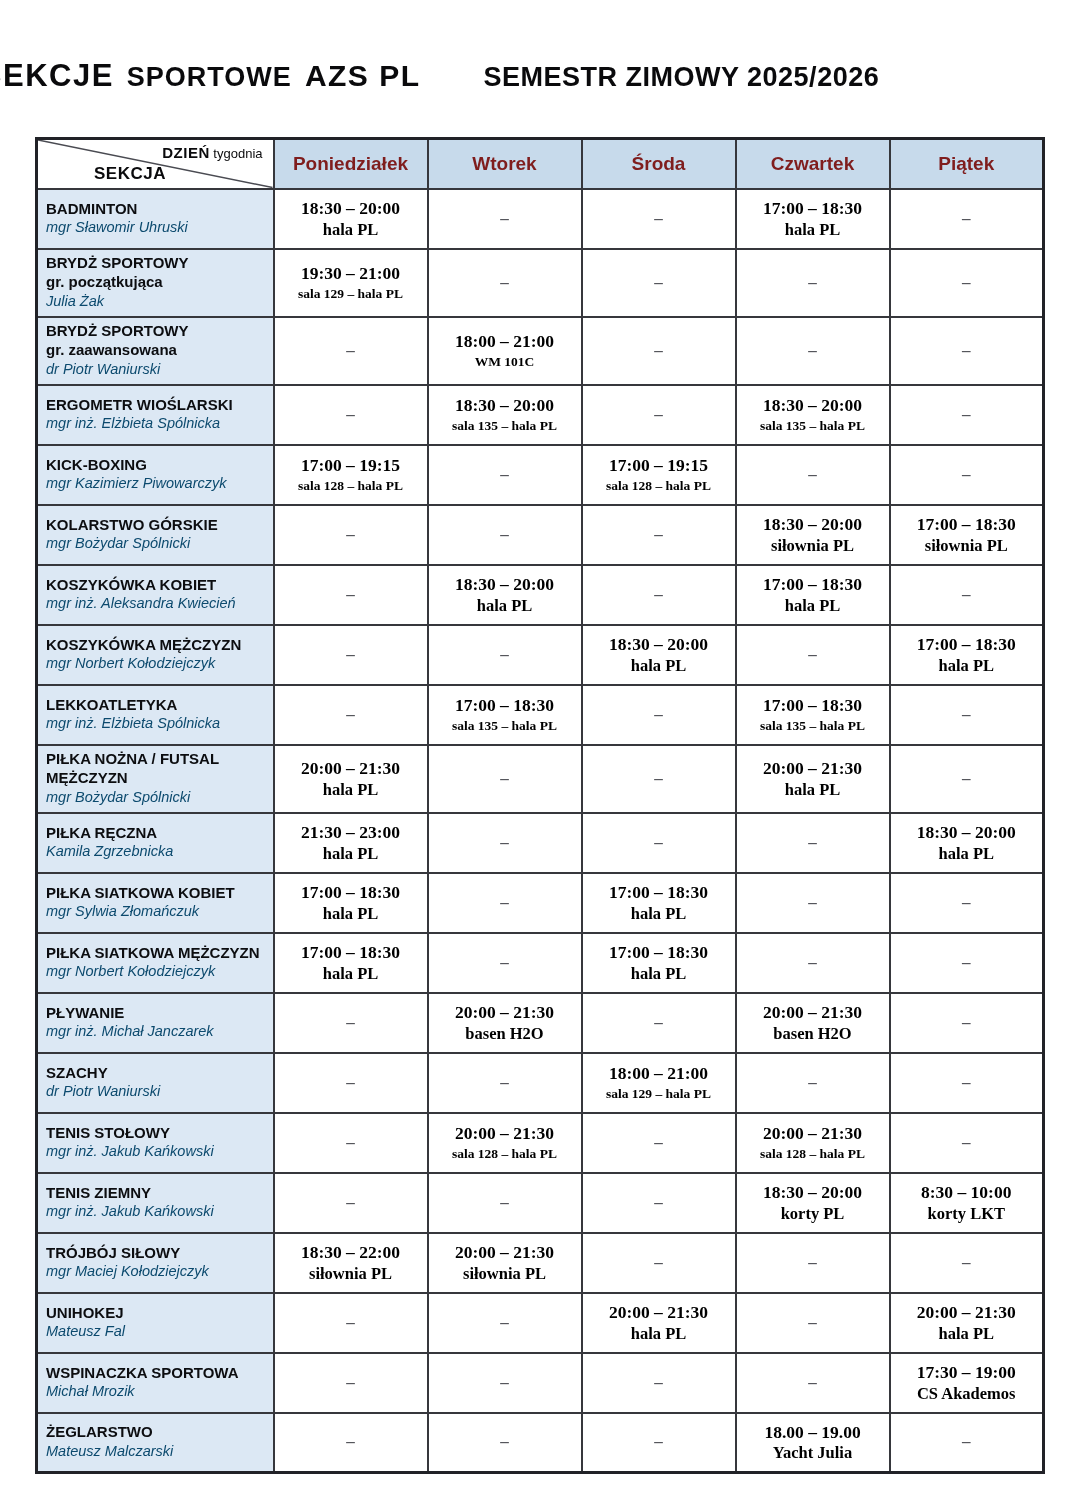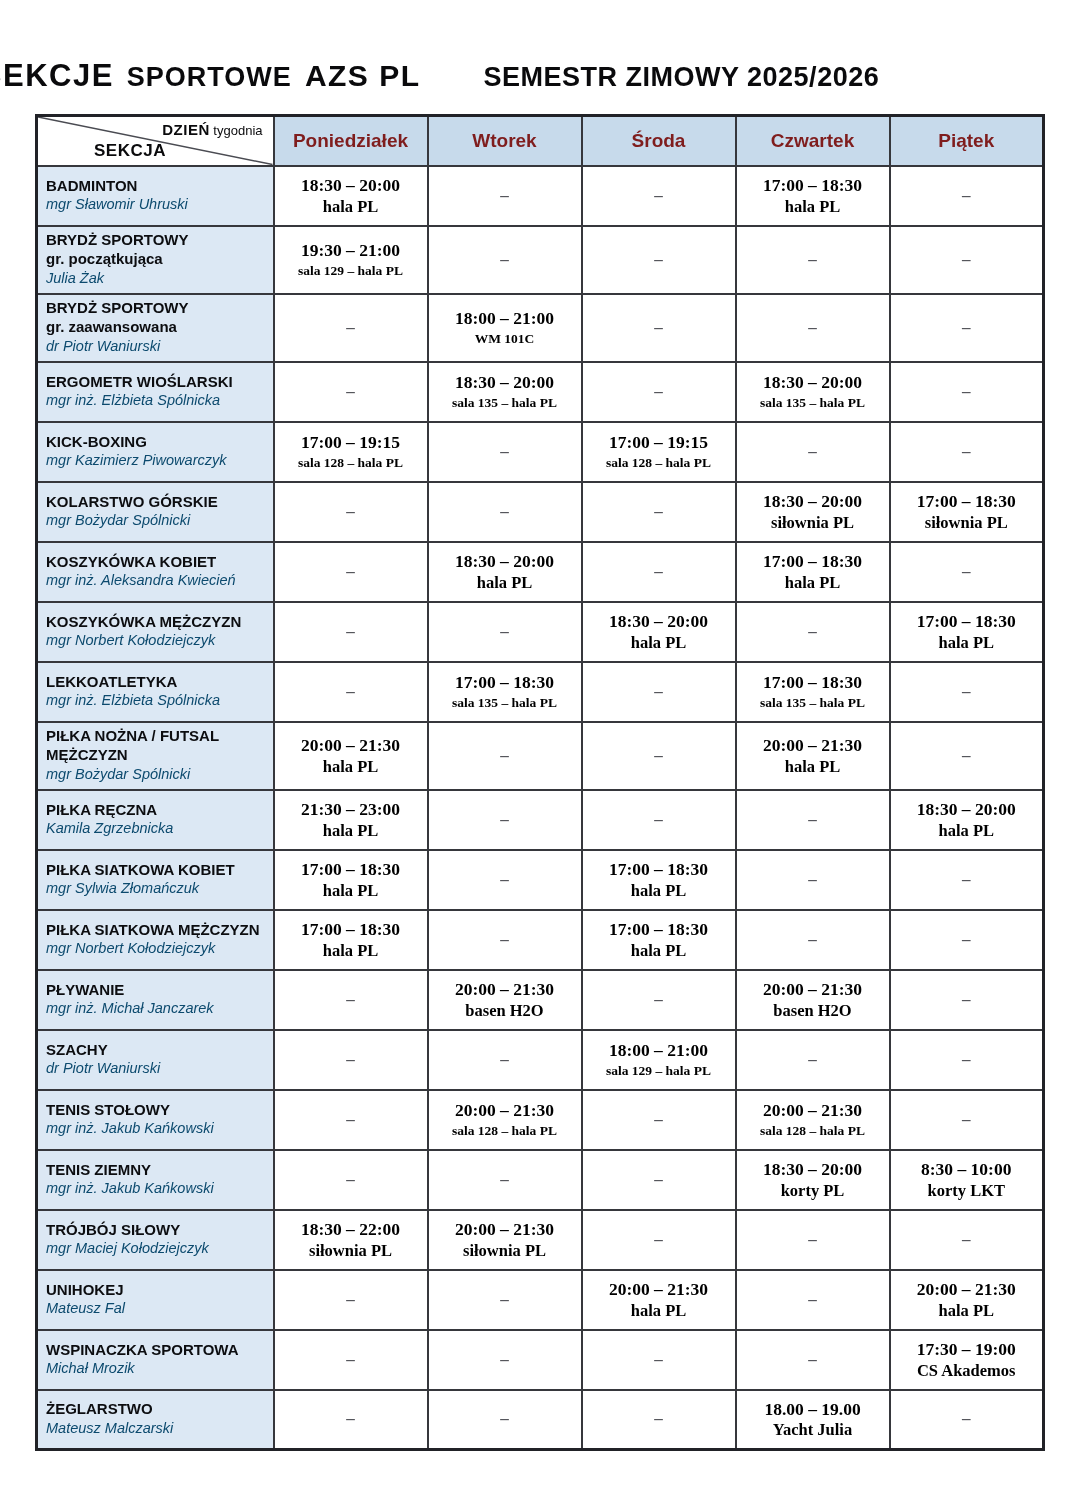--- a/index.html
+++ b/index.html
@@ -21,21 +21,21 @@
     position:absolute;top:58px;left:0;width:860px;
     display:flex;justify-content:center;align-items:baseline;
     font-weight:bold;white-space:nowrap;
   }
   .t1{font-size:31px;letter-spacing:1.5px;}
   .t2{font-size:27px;letter-spacing:1px;margin-left:13px;}
   .t3{font-size:30px;letter-spacing:1.5px;margin-left:13px;}
   .t-right{font-size:27px;letter-spacing:0.5px;margin-left:63px;}
 
   table.timetable{
-    position:absolute;left:35px;top:114px;
+    position:absolute;left:35px;top:137px;
     width:1007px;
     border-collapse:collapse;table-layout:fixed;
     border:3px solid #212227;
   }
   .timetable th,.timetable td{
     border:2px solid var(--border);
     padding:2px 4px;
     overflow:hidden;
   }
   .timetable thead tr{height:50px;}

